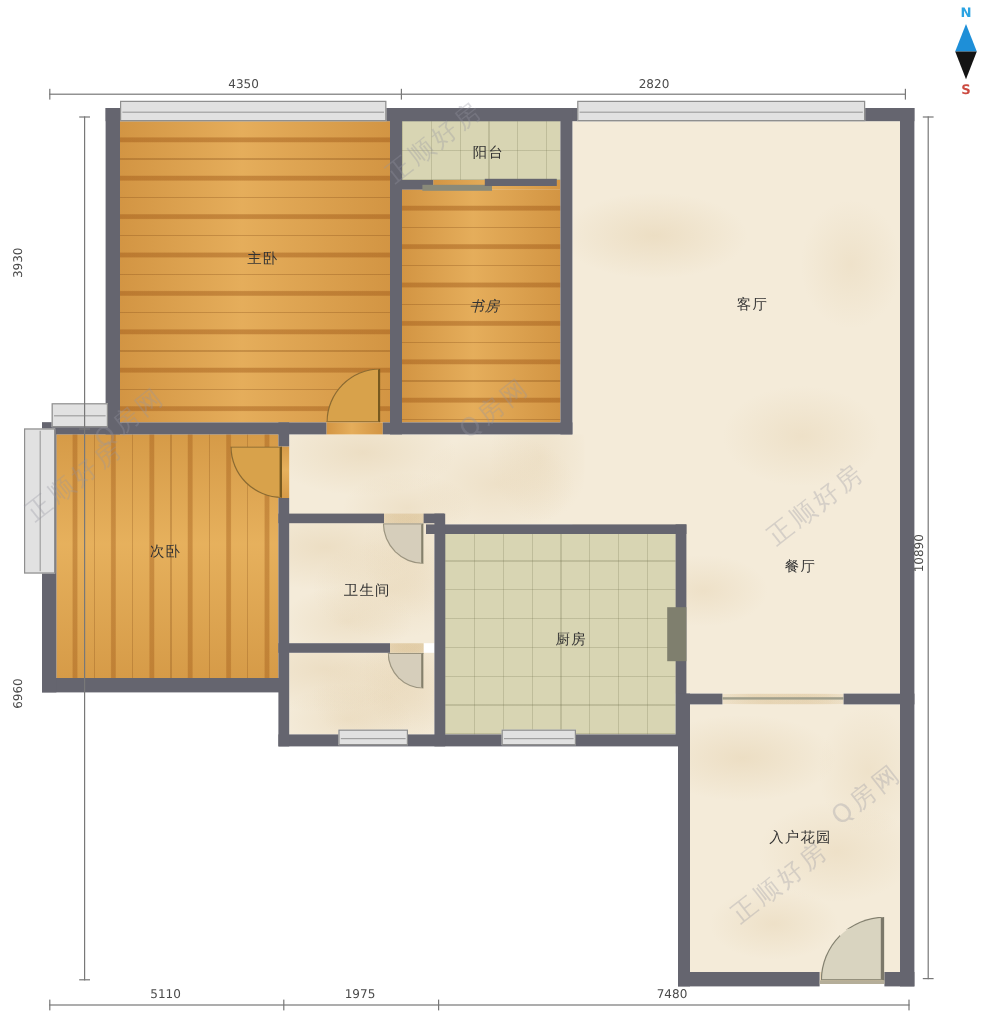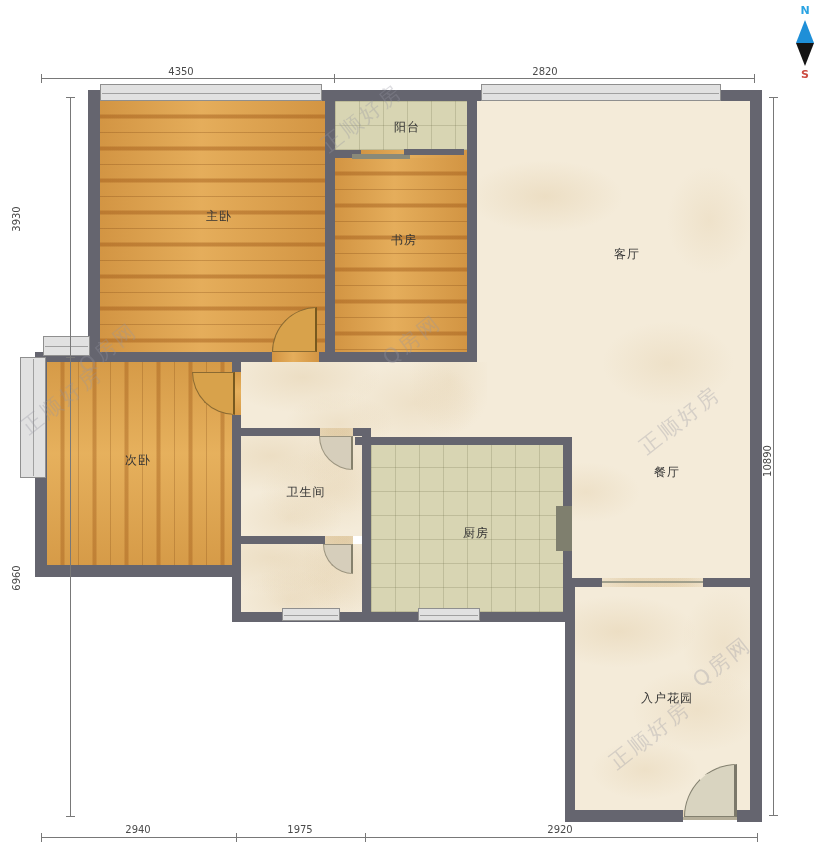--- a/index.html
+++ b/index.html
@@ -110,21 +110,21 @@
   <div class="bar" style="left:602px;top:581px;width:101px;height:2px;background:#a09f8c;"></div>
   <div class="bar" style="left:683px;top:817px;width:54px;height:3px;background:#b5ae99;"></div>
 
   <div class="door tl wood" style="left:272px;top:307px;width:45px;height:45px;"></div>
   <div class="door bl wood" style="left:192px;top:372px;width:43px;height:43px;"></div>
   <div class="door bl lite" style="left:319px;top:436px;width:34px;height:34px;"></div>
   <div class="door bl lite" style="left:323px;top:544px;width:30px;height:30px;"></div>
   <div class="door tl entry" style="left:684px;top:764px;width:53px;height:53px;"></div>
 
   <span class="rlabel" style="left:219px;top:216px;">主卧</span>
-  <span class="rlabel" style="left:404px;top:240px;">书房</span>
+  <span class="rlabel" style="left:404px;top:256px;font-style:italic;">书房</span>
   <span class="rlabel" style="left:407px;top:127px;">阳台</span>
   <span class="rlabel" style="left:627px;top:254px;">客厅</span>
   <span class="rlabel" style="left:138px;top:460px;">次卧</span>
   <span class="rlabel" style="left:306px;top:492px;">卫生间</span>
   <span class="rlabel" style="left:476px;top:533px;">厨房</span>
   <span class="rlabel" style="left:667px;top:472px;">餐厅</span>
   <span class="rlabel" style="left:667px;top:698px;">入户花园</span>
 
   <div class="dline" style="left:41px;top:78px;width:714px;height:1px;"></div>
   <div class="tick" style="left:41px;top:74px;width:1px;height:9px;"></div>
@@ -136,28 +136,28 @@
   <div class="tick" style="left:66px;top:816px;width:9px;height:1px;"></div>
   <div class="dline" style="left:773px;top:97px;width:1px;height:719px;"></div>
   <div class="tick" style="left:769px;top:97px;width:9px;height:1px;"></div>
   <div class="tick" style="left:769px;top:815px;width:9px;height:1px;"></div>
   <div class="dline" style="left:41px;top:837px;width:717px;height:1px;"></div>
   <div class="tick" style="left:41px;top:833px;width:1px;height:9px;"></div>
   <div class="tick" style="left:236px;top:833px;width:1px;height:9px;"></div>
   <div class="tick" style="left:365px;top:833px;width:1px;height:9px;"></div>
   <div class="tick" style="left:757px;top:833px;width:1px;height:9px;"></div>
 
-  <span class="dlabel" style="left:181px;top:71px;">4350</span>
+  <span class="dlabel" style="left:203px;top:71px;">4350</span>
   <span class="dlabel" style="left:545px;top:71px;">2820</span>
   <span class="dlabel rot" style="left:16px;top:219px;">3930</span>
   <span class="dlabel rot" style="left:16px;top:578px;">6960</span>
   <span class="dlabel rot" style="left:767px;top:461px;">10890</span>
-  <span class="dlabel" style="left:138px;top:829px;">2940</span>
+  <span class="dlabel" style="left:138px;top:829px;">5110</span>
   <span class="dlabel" style="left:300px;top:829px;">1975</span>
-  <span class="dlabel" style="left:560px;top:829px;">2920</span>
+  <span class="dlabel" style="left:560px;top:829px;">7480</span>
 
   <div class="compass">
     <span class="n">N</span>
     <div class="tri up"></div>
     <div class="tri down"></div>
     <span class="s">S</span>
   </div>
 
   <span class="wm" style="left:62px;top:400px;">正顺好房</span>
   <span class="wm" style="left:108px;top:348px;">Q房网</span>

